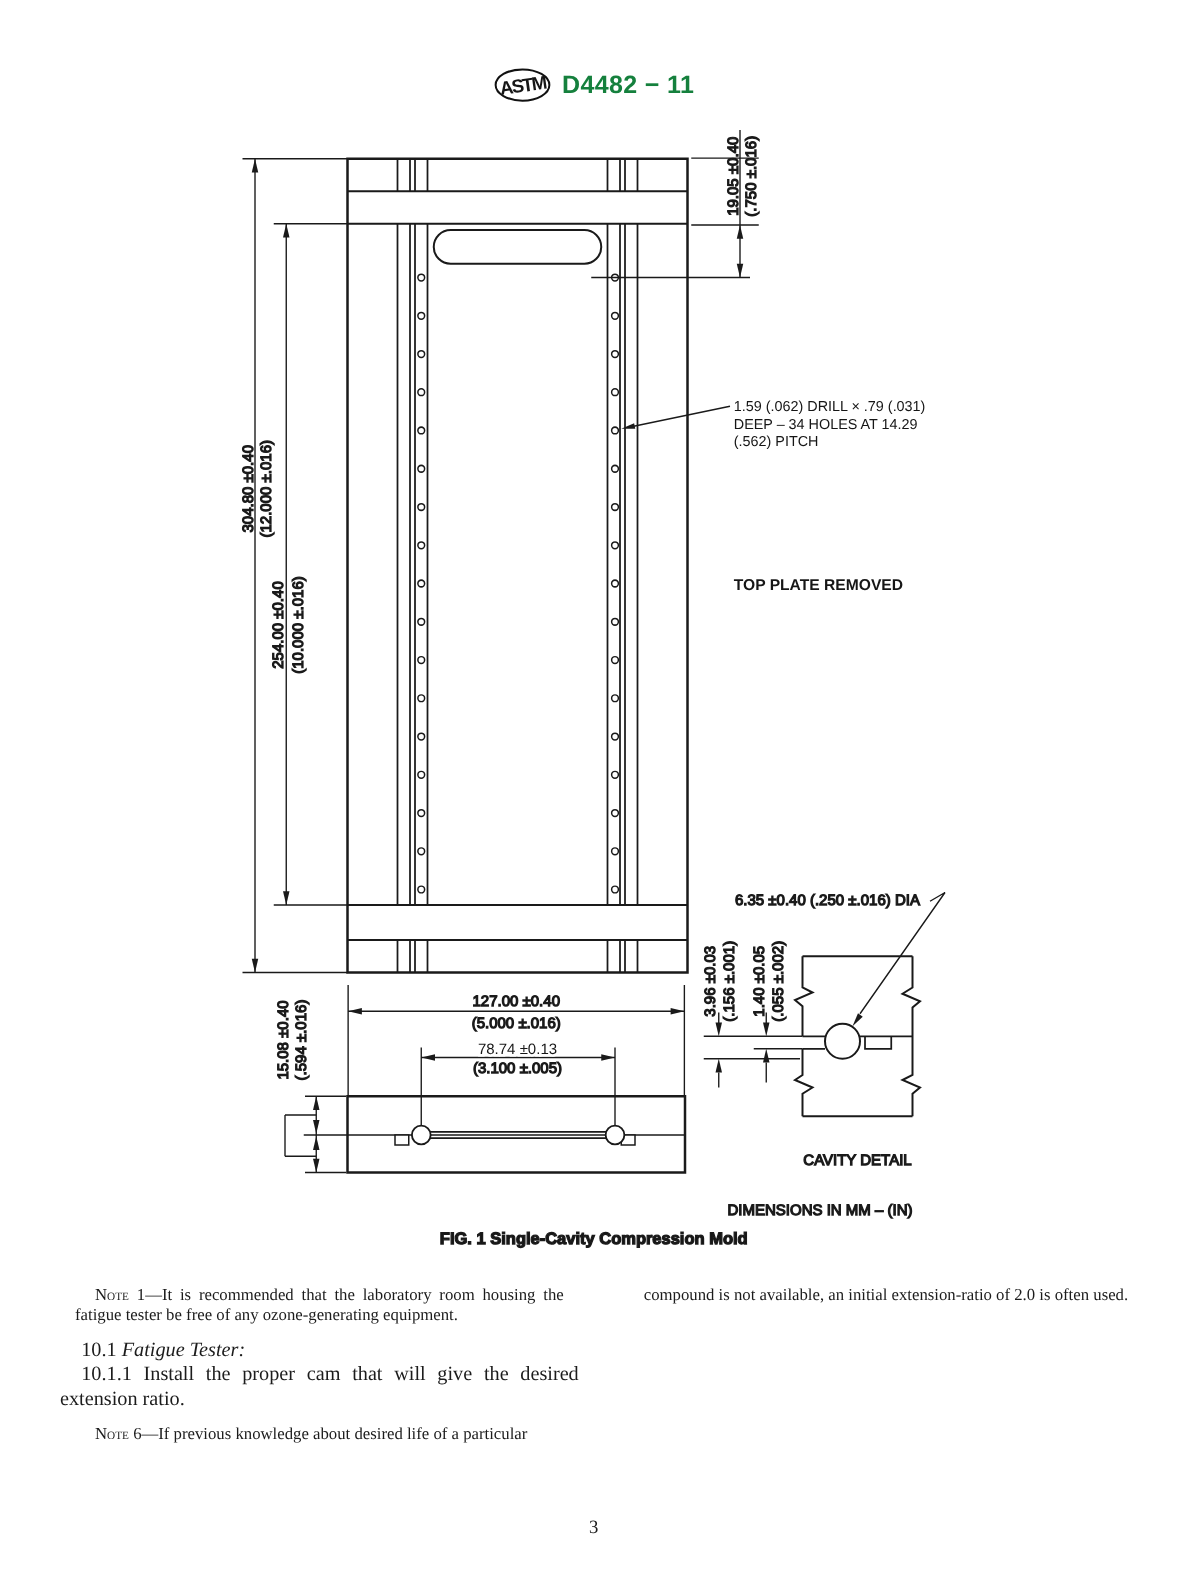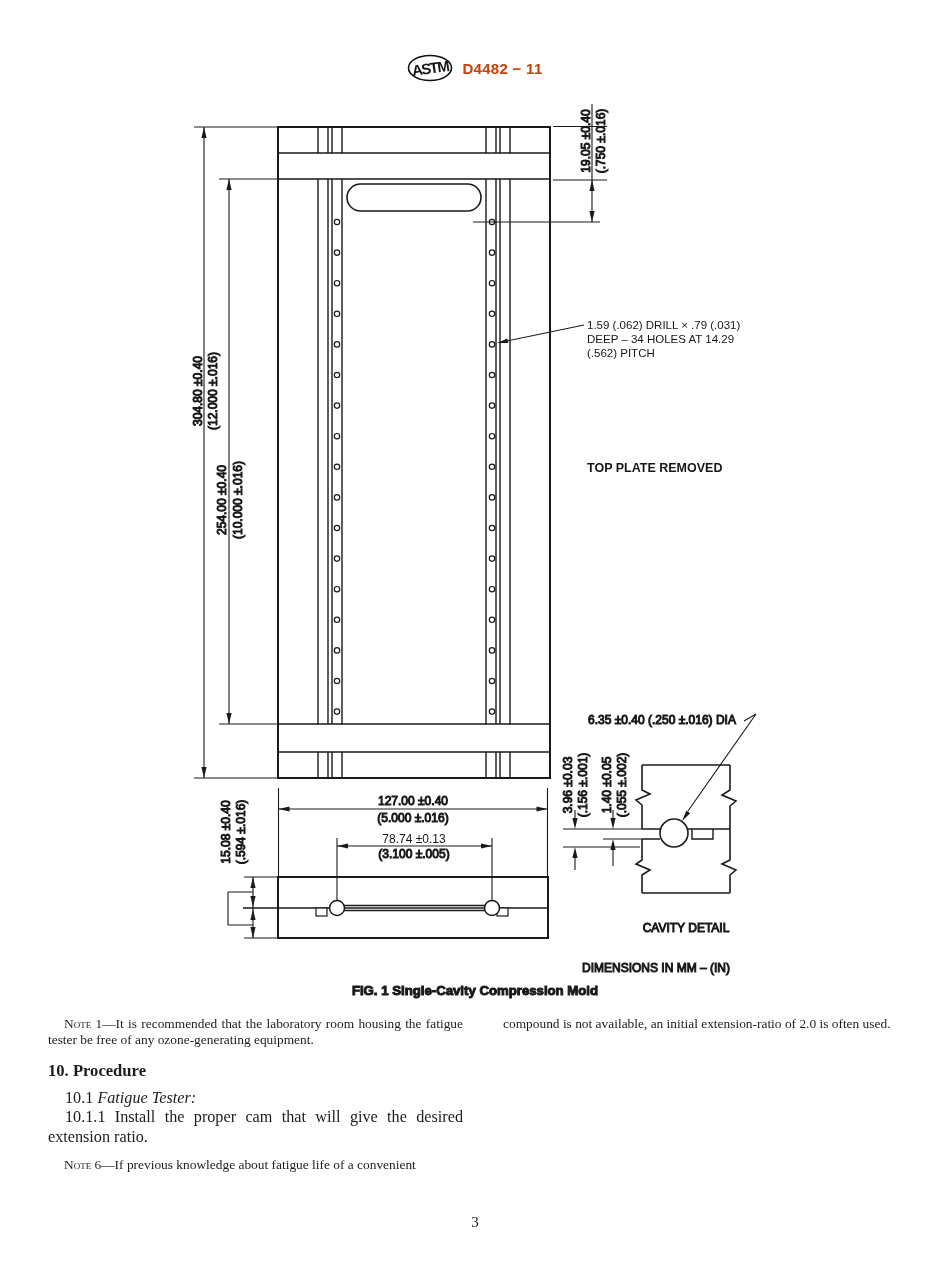--- a/index.html
+++ b/index.html
@@ -1,28 +1,28 @@
 <!DOCTYPE html>
 <html><head>
 <meta charset="utf-8">
 <style>
   html,body{margin:0;padding:0;background:#ffffff;}
   body{width:950px;height:1272px;position:relative;font-family:"Liberation Serif",serif;color:#1c1c1c;}
   .header{position:absolute;top:48px;left:0;width:950px;height:40px;display:flex;align-items:center;justify-content:center;gap:9px;}
-  .designation{font-family:"Liberation Sans",sans-serif;font-weight:bold;font-size:15px;color:#c2410c;letter-spacing:.3px;}
+  .designation{font-family:"Liberation Sans",sans-serif;font-weight:bold;font-size:20px;color:#15803d;letter-spacing:.3px;}
   #fig-svg{position:absolute;left:0;top:0;}
   svg text{fill:#161616;}
   .dimtxt{font-family:"Liberation Sans",sans-serif;font-size:12px;}
   .dimtxt-sm{font-family:"Liberation Sans",sans-serif;font-size:11.5px;}
   .figbold{font-family:"Liberation Sans",sans-serif;font-size:12.5px;font-weight:bold;}
   .caption{font-family:"Liberation Sans",sans-serif;font-size:13.2px;font-weight:bold;}
   .col{position:absolute;top:1016px;text-align:justify;}
   .col-left{left:48px;width:415px;}
   .col-right{left:503px;width:416px;}
-  .note{font-size:13.4px;line-height:15.6px;margin:0;}
+  .note{font-size:13.4px;line-height:15.6px;margin:12px;}
   .note-indent{text-indent:16px;}
   .sc{font-variant:small-caps;}
   .body-p{font-size:16.2px;line-height:19.2px;margin:0;text-indent:17px;}
   h2.sec{font-family:"Liberation Serif",serif;font-size:16.6px;line-height:19px;margin:14px 0 9px 0;font-weight:bold;text-indent:0;}
   .mt8{margin-top:8px;} .mt10{margin-top:10px;} .mt6{margin-top:6px;}
   .ital{font-style:italic;}
   .pagenum{position:absolute;top:1214px;left:0;width:950px;text-align:center;font-size:15px;}
 </style>
 </head>
 <body>
@@ -195,23 +195,22 @@
     <text class="dimtxt" x="588" y="724">6.35 ±0.40 (.250 ±.016) DIA</text>
 
     <text class="dimtxt" text-anchor="middle" x="686" y="932">CAVITY DETAIL</text>
     <text class="dimtxt" text-anchor="middle" x="656" y="972">DIMENSIONS IN MM – (IN)</text>
     <text class="caption" text-anchor="middle" x="475" y="995">FIG. 1 Single-Cavity Compression Mold</text>
   </g>
 </svg>
 
 <div class="col col-left">
   <p class="note note-indent"><span class="sc">Note 1</span><span>—It is recommended that the laboratory room housing the fatigue tester be free of any ozone-generating equipment.</span></p>
-  <h2 class="sec">10. Procedure</h2>
   <p class="body-p"><span>10.1 </span><span class="ital">Fatigue Tester:</span></p>
   <p class="body-p">10.1.1 Install the proper cam that will give the desired extension ratio.</p>
-  <p class="note note-indent mt10"><span class="sc">Note 6</span><span>—If previous knowledge about fatigue life of a convenient</span></p>
+  <p class="note note-indent mt10"><span class="sc">Note 6</span><span>—If previous knowledge about desired life of a particular</span></p>
 </div>
 
 <div class="col col-right">
   <p class="note">compound is not available, an initial extension-ratio of 2.0 is often used.</p>
 </div>
 
 <div class="pagenum">3</div>
 
 </body></html>

